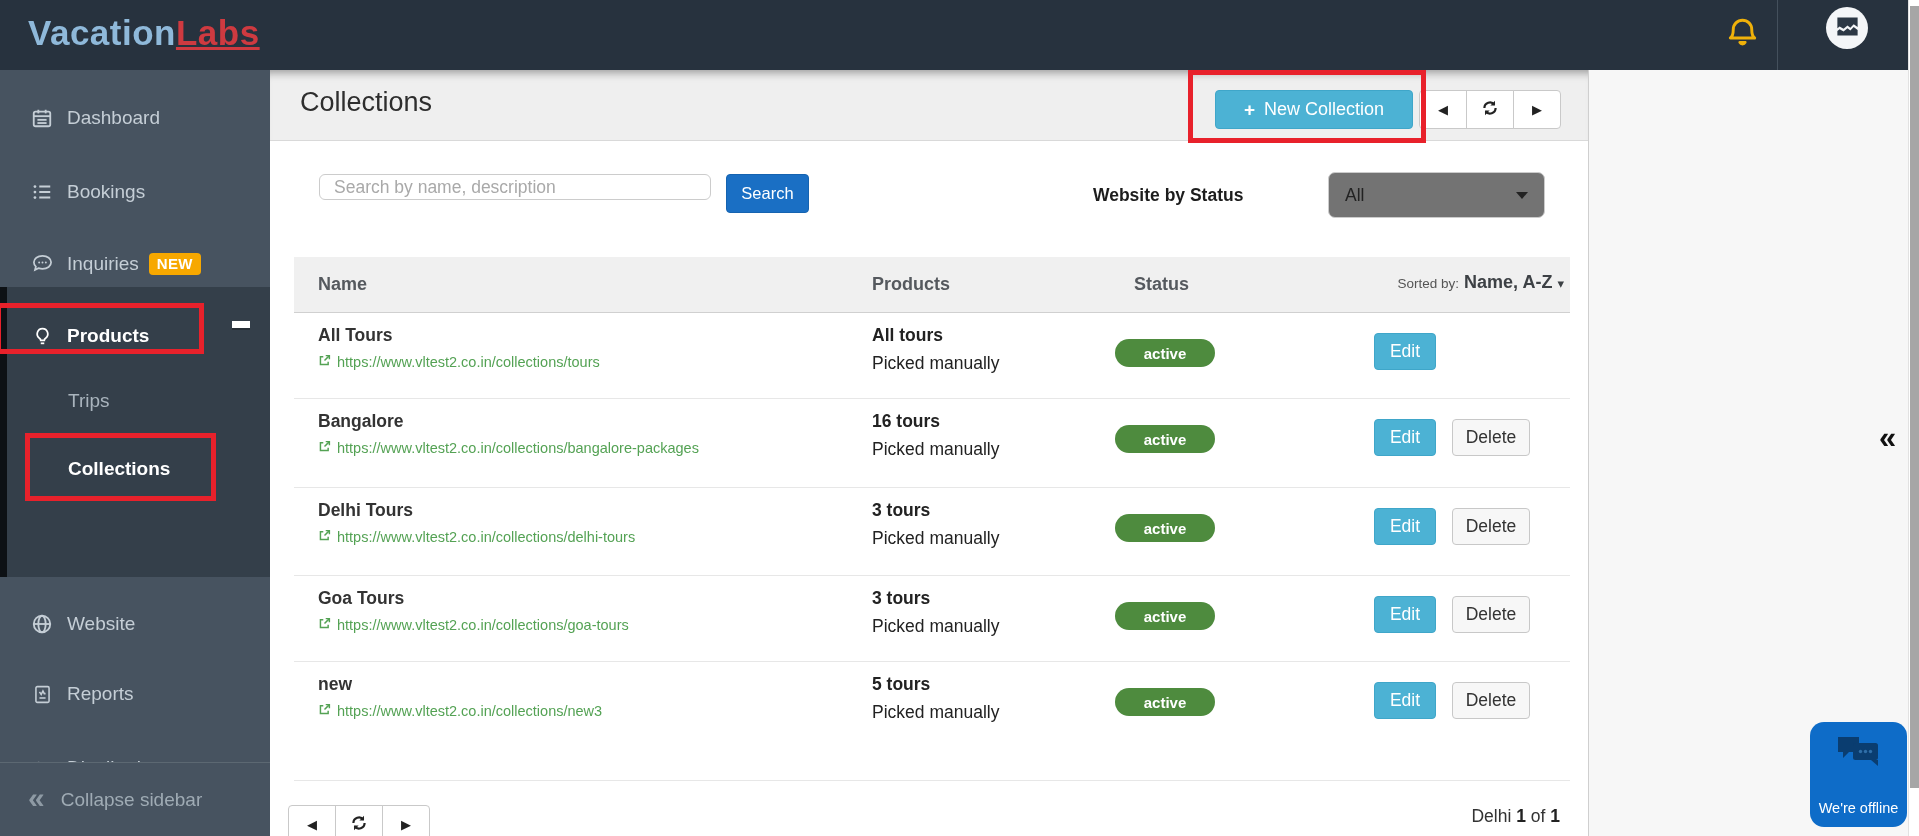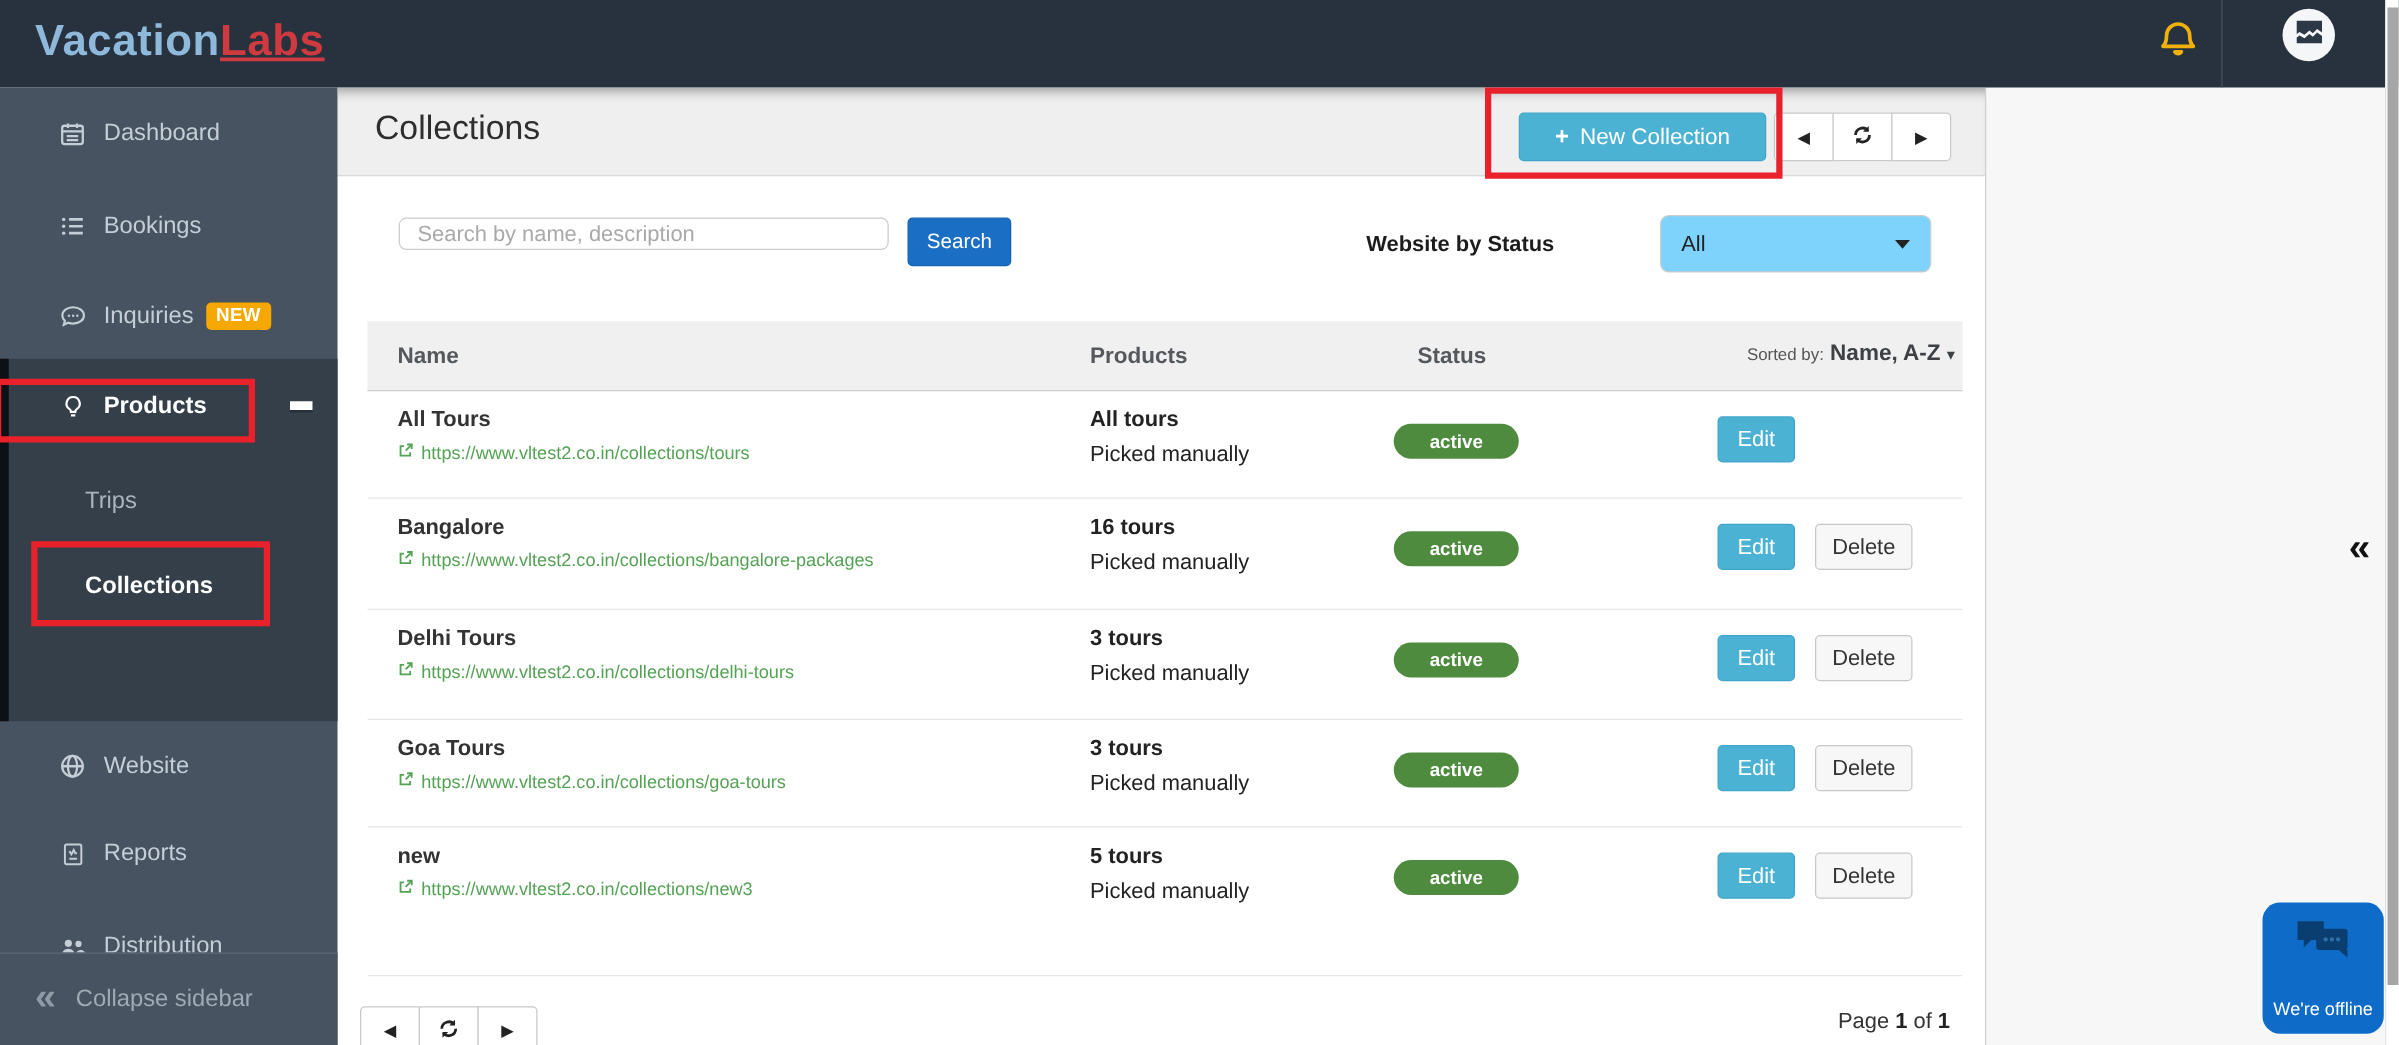--- a/index.html
+++ b/index.html
@@ -11,21 +11,21 @@
   .brand{position:absolute;left:28px;top:13px;font-size:35px;font-weight:bold;letter-spacing:.5px;}
   .brand .b1{color:#8fb9da;}
   .brand .b2{color:#cf3a40;text-decoration:underline;}
   .bell{position:absolute;left:1722px;top:14px;width:40px;height:40px;display:flex;align-items:center;justify-content:center;cursor:pointer;}
   .topbar-divider{position:absolute;left:1777px;top:0;width:1px;height:70px;background:#44505c;}
   .avatar{position:absolute;left:1826px;top:7px;width:42px;height:42px;border-radius:50%;background:#f4f6f8;
           display:flex;align-items:center;justify-content:center;overflow:hidden;cursor:pointer;}
 
   
   .sidebar{position:absolute;left:0;top:70px;width:270px;height:766px;background:#475360;z-index:4;}
-  .nav-item{position:absolute;left:16px;width:294px;height:44px;display:flex;align-items:center;
+  .nav-item{position:absolute;left:0;width:294px;height:44px;display:flex;align-items:flex-end;
             color:#c5ced6;font-size:19px;cursor:pointer;}
   .nav-item .nico{width:24px;margin-left:30px;margin-right:13px;display:flex;justify-content:center;}
   .active-group{position:absolute;left:0;top:217px;width:270px;height:290px;background:#343f4a;}
   .active-strip{position:absolute;left:0;top:217px;width:7px;height:290px;background:#0d1115;}
   .nav-item.white{color:#ffffff;font-weight:bold;}
   .sub-item{position:absolute;left:0;width:270px;height:44px;display:flex;align-items:center;
             color:#a9b4bd;font-size:19px;cursor:pointer;padding-left:68px;box-sizing:border-box;}
   .sub-item.white{color:#fff;font-weight:bold;}
   .badge-new{margin-left:10px;background:#f7a800;color:#fff;font-size:15px;font-weight:bold;
              padding:2px 8px 3px;border-radius:4px;letter-spacing:.3px;}
@@ -50,21 +50,21 @@
   .pager-btn:first-child{border-radius:4px 0 0 4px;margin-left:0;}
   .pager-btn:last-child{border-radius:0 4px 4px 0;}
 
   .search-input{position:absolute;left:319px;top:174px;width:392px;height:26px;border:1px solid #ccc;border-radius:6px;
                 font-size:17.5px;color:#555;padding:0 14px;box-sizing:border-box;outline:none;font-family:"Liberation Sans",sans-serif;}
   .search-input::placeholder{color:#a9a9a9;}
   .btn-search{position:absolute;left:726px;top:174px;width:83px;height:39px;background:#1a6fc4;border:1px solid #1563b0;
               border-radius:4px;color:#fff;font-size:16.5px;display:flex;align-items:center;justify-content:center;
               box-sizing:border-box;cursor:pointer;}
   .filter-label{position:absolute;left:1093px;top:185px;font-size:17.5px;font-weight:bold;color:#1d1d1d;}
-  .dropdown{position:absolute;left:1328px;top:172px;width:217px;height:46px;background:#7dd3fc;border:1px solid #ccc;
+  .dropdown{position:absolute;left:1328px;top:172px;width:217px;height:46px;background:#737373;border:1px solid #ccc;
             border-radius:7px;box-sizing:border-box;display:flex;align-items:center;font-size:17.5px;color:#222;
             padding:12px 16px;cursor:pointer;}
   .dropdown .caret{margin-left:auto;width:0;height:0;border-left:6px solid transparent;border-right:6px solid transparent;
                    border-top:7px solid #222;}
 
   
   .table{position:absolute;left:294px;top:257px;width:1276px;}
   .thead{position:relative;height:55px;background:#f0f0f0;border-bottom:1px solid #d0d0d0;
          font-size:18px;font-weight:bold;color:#55595e;}
   .th-name{position:absolute;left:24px;top:17px;}
@@ -387,21 +387,21 @@
             <path fill="#222" d="M14 1.8v4.6h-4.6z"></path>
             <path fill="#222" d="M4 16.2v-4.6h4.6z"></path>
           </svg>
       </span>
     </div>
     <div class="pager-btn">
         <span>▶</span>
       </div>
   </div>
 
-  <div class="page-info"><span>Page</span> <b>1</b> <span>of</span> <b>1</b></div>
+  <div class="page-info"><span>Delhi</span> <b>1</b> <span>of</span> <b>1</b></div>
 
   <div class="gutter"></div>
   <div class="panel-toggle">«</div>
   <div class="scroll-track">
     <div class="scroll-thumb"></div>
   </div>
 
   <div class="chat-widget">
     <span class="cico">
       <svg width="48" height="36" viewBox="0 0 48 36">

